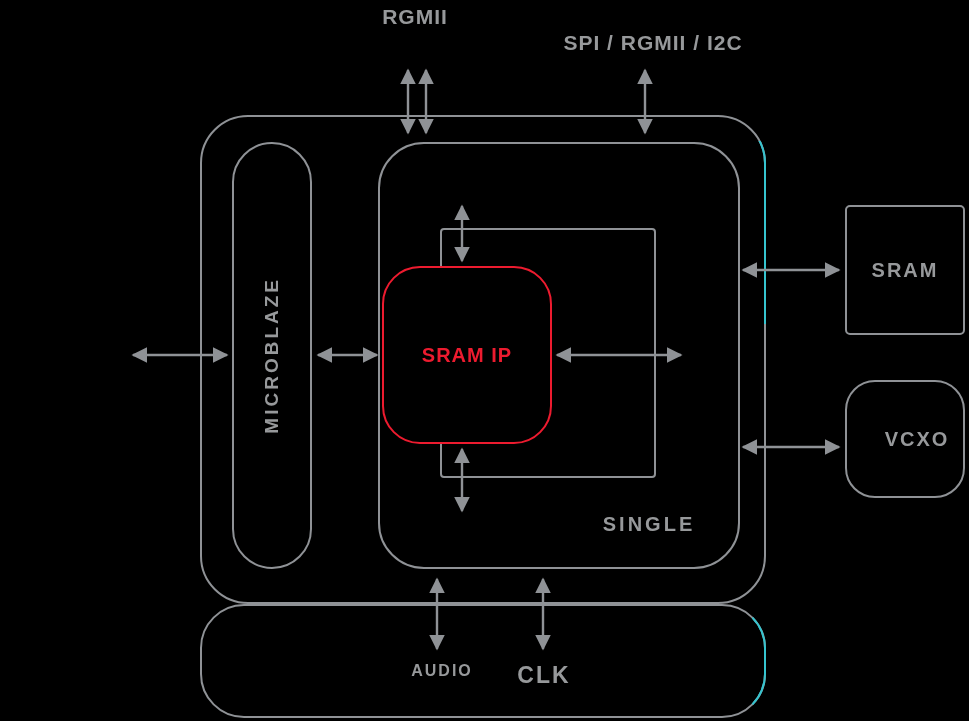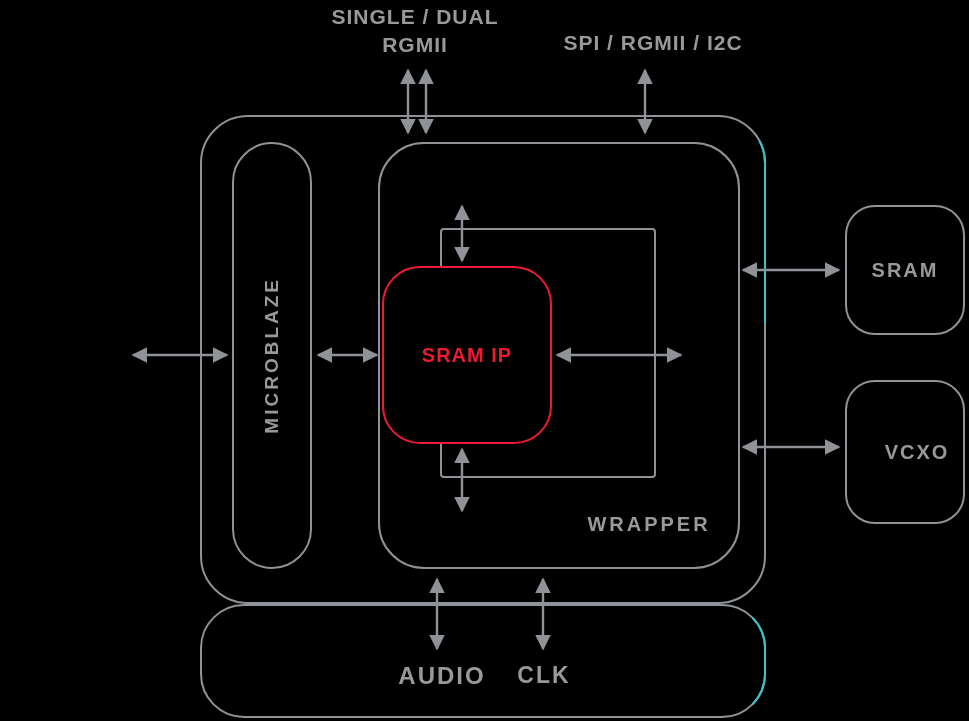--- a/index.html
+++ b/index.html
@@ -42,71 +42,70 @@
   .bottom-teal { position: absolute; box-sizing: border-box; left: 200px; top: 604px; width: 566px; height: 114px;
                  border: 2px solid transparent; border-right-color: var(--color-teal, #35c4cf);
                  border-radius: 44px; clip-path: inset(12px 0 0 0); }
   .microblaze-box { left: 232px; top: 142px; width: 80px;  height: 427px; border-radius: 40px; }
   .wrapper-box    { left: 378px; top: 142px; width: 362px; height: 427px; border-radius: 46px; background: transparent; }
   .inner-box      { left: 440px; top: 228px; width: 216px; height: 250px; border-radius: 4px; background: transparent; }
   .softip-box     { left: 382px; top: 266px; width: 170px; height: 178px; border-radius: 38px;
                     border-color: var(--color-red, #ed1b2f); }
   .sdram-box      { left: 6px;   top: 290px; width: 120px; height: 130px; border-radius: 30px;
                     border: 2px dotted var(--color-green, #3ec28f); }
-  .sram-box       { left: 845px; top: 205px; width: 120px; height: 130px; border-radius: 30px; }
-  .vcxo-box       { left: 845px; top: 380px; width: 120px; height: 144px; border-radius: 30px; padding-left: 24px; }
+  .sram-box       { left: 845px; top: 205px; width: 120px; height: 130px; border-radius: 5px; }
+  .vcxo-box       { left: 845px; top: 380px; width: 120px; height: 118px; border-radius: 30px; padding-left: 24px; }
 
   .softip-lbl { color: var(--color-red, #ed1b2f); letter-spacing: 1px; }
   .sdram-lbl  { color: var(--color-green, #3ec28f); font-size: 19px; }
   .vertical-lbl {
     writing-mode: vertical-rl;
     transform: rotate(180deg);
     font-size: 19px;
     letter-spacing: 3px;
   }
   
   .float-lbl { position: absolute; text-align: center; color: var(--color-text, #97999b); font-weight: bold; }
   .label-rgmii { left: 290px; top: 3px;  width: 250px; font-size: 21px; line-height: 28px; letter-spacing: 1px; }
   .label-spi   { left: 530px; top: 31px; width: 246px; font-size: 21px; letter-spacing: 1px; }
   .label-wrapper { left: 556px; top: 513px; width: 186px; font-size: 20px; letter-spacing: 3px; }
-  .label-audio { left: 382px; top: 662px; width: 120px; font-size: 24px; letter-spacing: 2px; }
+  .label-audio { left: 382px; top: 662px; width: 120px; font-size: 16px; letter-spacing: 2px; }
   .label-clk   { left: 505px; top: 662px; width: 78px;  font-size: 23px; letter-spacing: 2px; }
 
   svg.arrows { position: absolute; left: 0; top: 0; pointer-events: none; }
   line.arrow {
     stroke: var(--color-line, #8f9296);
     stroke-width: 2.4;
     marker-start: url(#ah);
     marker-end: url(#ah);
   }
   #ah path { fill: var(--color-line, #8f9296); }
 </style>
 </head>
 <body>
 
 <div class="stage">
 
   <div class="float-lbl label-rgmii">
-    <span style="display:block">SINGLE / DUAL</span>
     <span style="display:block">RGMII</span>
   </div>
   <div class="float-lbl label-spi">SPI / RGMII / I2C</div>
 
   <div class="box outer-box"></div>
   <div class="box bottom-box"></div>
   <div class="outer-teal"></div>
   <div class="bottom-teal"></div>
 
   <div class="box microblaze-box">
     <span class="lbl vertical-lbl">MICROBLAZE</span>
   </div>
 
   <div class="box wrapper-box"></div>
   <div class="box inner-box"></div>
-  <div class="float-lbl label-wrapper">WRAPPER</div>
+  <div class="float-lbl label-wrapper">SINGLE</div>
 
   <div class="box softip-box">
     <span class="lbl softip-lbl">SRAM IP</span>
   </div>
 
   <div class="box sram-box">
     <span class="lbl">SRAM</span>
   </div>
   <div class="box vcxo-box">
     <span class="lbl">VCXO</span>

